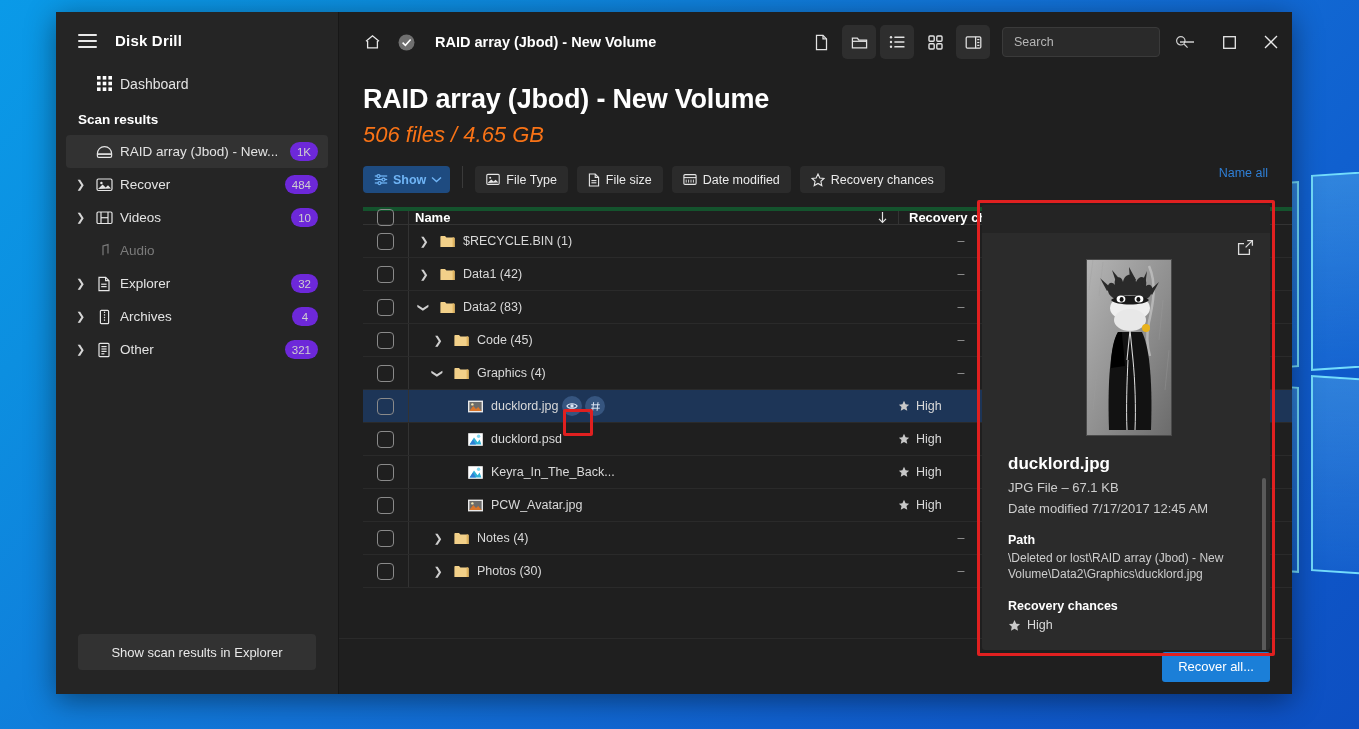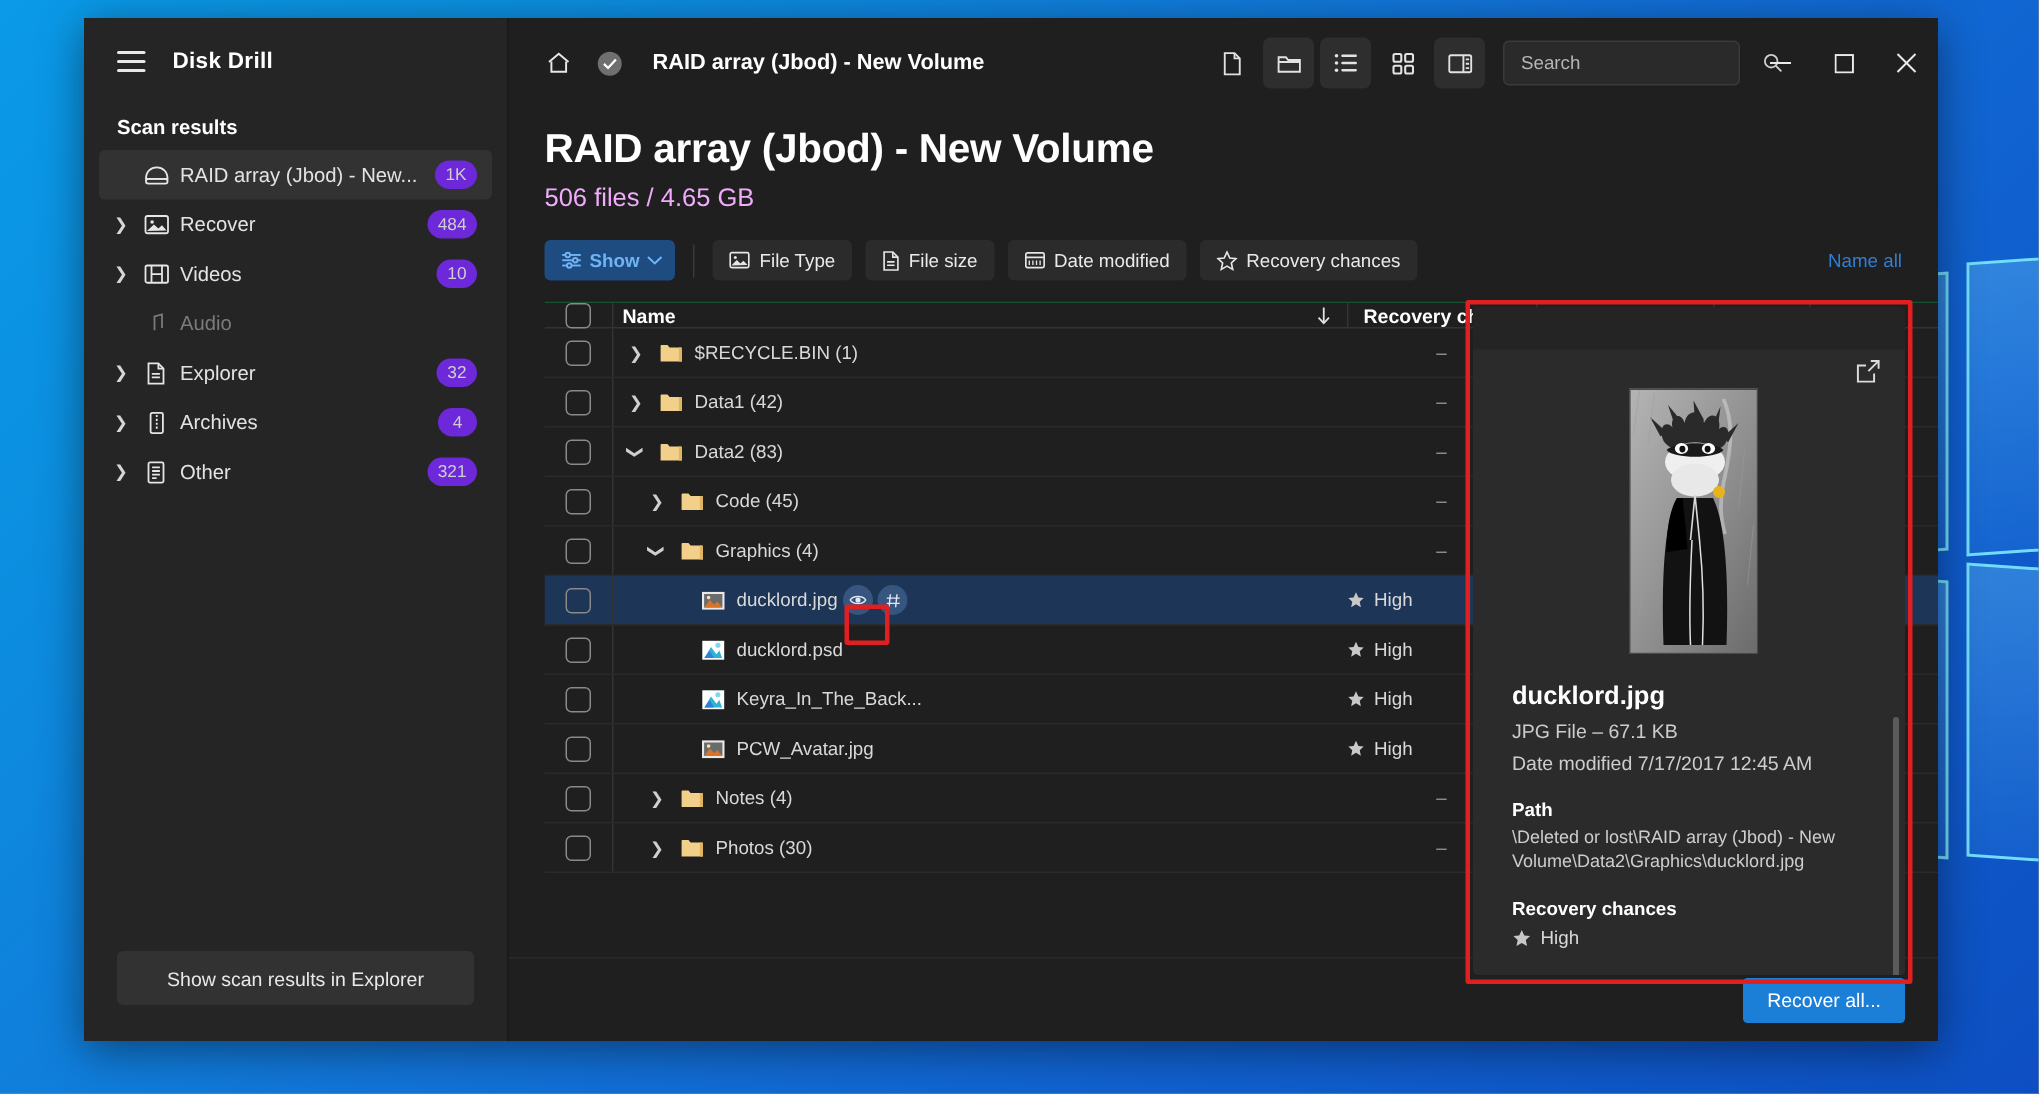--- a/index.html
+++ b/index.html
@@ -80,35 +80,35 @@
   .searchbox input {
     background: transparent; border: 0; outline: none; color: #e6e6e6; font-size: 12.5px; flex: 1;
     font-family: "Liberation Sans", sans-serif;
   }
   .searchbox input::placeholder { color: #b5b5b5; }
   .wctl { width: 42px; height: 36px; display: flex; align-items: center; justify-content: center; cursor: pointer; }
   .wctl svg { stroke: #e9e9e9; }
 
   .page-head { padding: 12px 24px 0 24px; }
   .page-title { color: #ffffff; font-size: 27px; font-weight: bold; letter-spacing: -.2px; }
-  .page-sub { color: #f0abfc; font-size: 17px; margin-top: 7px; }
-
-  .filters { display: flex; align-items: center; gap: 9px; padding: 18px 24px 0 24px; }
+  .page-sub { color: #f97316; font-size: 22px; margin-top: 7px; font-style: italic; }
+
+  .filters { display: flex; gap: 9px; padding: 18px 24px 0 24px; }
   .chip {
     height: 27px; border-radius: 4px; background: #2b2b2b; color: #eaeaea; font-size: 12.5px;
     display: flex; align-items: center; gap: 6px; padding: 0 11px; cursor: pointer; white-space: nowrap;
   }
   .chip.show { background: #1e4b80; color: #6fb4f5; font-weight: bold; gap: 5px; padding-right: 8px; }
   .chip-divider { width: 1px; height: 22px; background: #3a3a3a; margin: 0 3px; }
   .reset { margin-left: auto; color: #2f7fd6; font-size: 12.5px; cursor: pointer; }
 
   
   .table-wrap { margin: 14px 0 0 24px; flex: 1; overflow: hidden; position: relative; }
   .thead {
-    display: flex; align-items: flex-end; height: 18px; border-top: 1px solid #14532d; border-bottom: 1px solid #333;
+    display: flex; align-items: flex-end; height: 18px; border-top: 4px solid #14532d; border-bottom: 1px solid #333;
     color: #ffffff; font-size: 13px; font-weight: bold;
   }
   .trow {
     display: flex; align-items: center; height: 33px; color: #d9d9d9; font-size: 12.5px;
     border-bottom: 1px solid #2a2a2a; cursor: pointer;
   }
   .trow.sel { background: #1d3557; }
   .c-check { width: 46px; flex: 0 0 46px; display: flex; align-items: center; justify-content: center; border-right: 1px solid #333; height: 100%; }
   .chk { width: 17px; height: 17px; border: 1px solid #8a8a8a; border-radius: 4px; background: transparent; cursor: pointer; }
   .c-name { flex: 1; min-width: 0; display: flex; align-items: center; height: 100%; padding-left: 6px; position: relative; }
@@ -171,20 +171,39 @@
   <div class="sidebar">
     <div class="sb-top">
       <div class="hamburger">
           <i></i>
           <i></i>
           <i></i>
         </div>
       <div class="brand">Disk Drill</div>
     </div>
 
+    <div class="sb-item sb-dash">
+      <div class="chev"></div>
+      <div class="sb-ico">
+        <svg width="15" height="15" viewBox="0 0 15 15">
+          <g fill="#ffffff">
+            <rect x="0" y="0" width="3.6" height="3.6"></rect>
+              <rect x="5.7" y="0" width="3.6" height="3.6"></rect>
+              <rect x="11.4" y="0" width="3.6" height="3.6"></rect>
+            <rect x="0" y="5.7" width="3.6" height="3.6"></rect>
+              <rect x="5.7" y="5.7" width="3.6" height="3.6"></rect>
+              <rect x="11.4" y="5.7" width="3.6" height="3.6"></rect>
+            <rect x="0" y="11.4" width="3.6" height="3.6"></rect>
+              <rect x="5.7" y="11.4" width="3.6" height="3.6"></rect>
+              <rect x="11.4" y="11.4" width="3.6" height="3.6"></rect>
+          </g>
+        </svg>
+      </div>
+      <div class="sb-label">Dashboard</div>
+    </div>
 
     <div class="sb-section">Scan results</div>
 
     <div class="sb-item selected">
       <div class="chev"></div>
       <div class="sb-ico">
         <svg width="17" height="14" viewBox="0 0 17 14" fill="none" stroke="#e6e6e6" stroke-width="1.2">
           <path d="M1.3 9.2 C1.3 4.4 4.6 1.6 8.5 1.6 C12.4 1.6 15.7 4.4 15.7 9.2 Z"></path>
           <rect x="1.3" y="9.2" width="14.4" height="3.2" rx="1.6"></rect>
         </svg>

